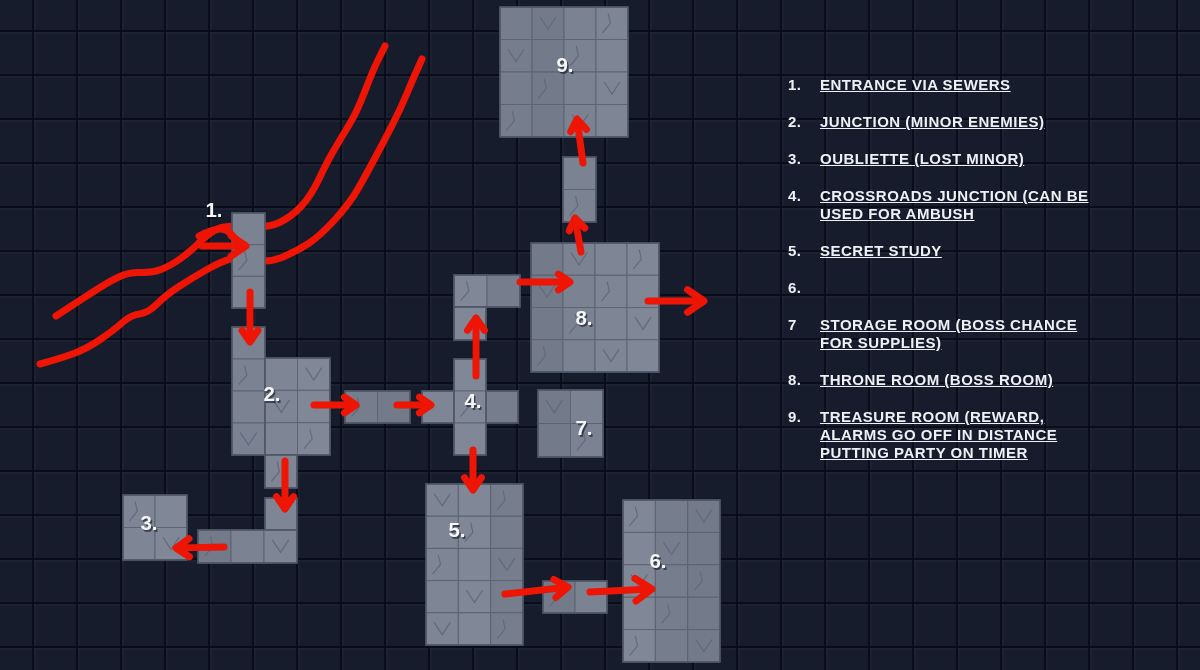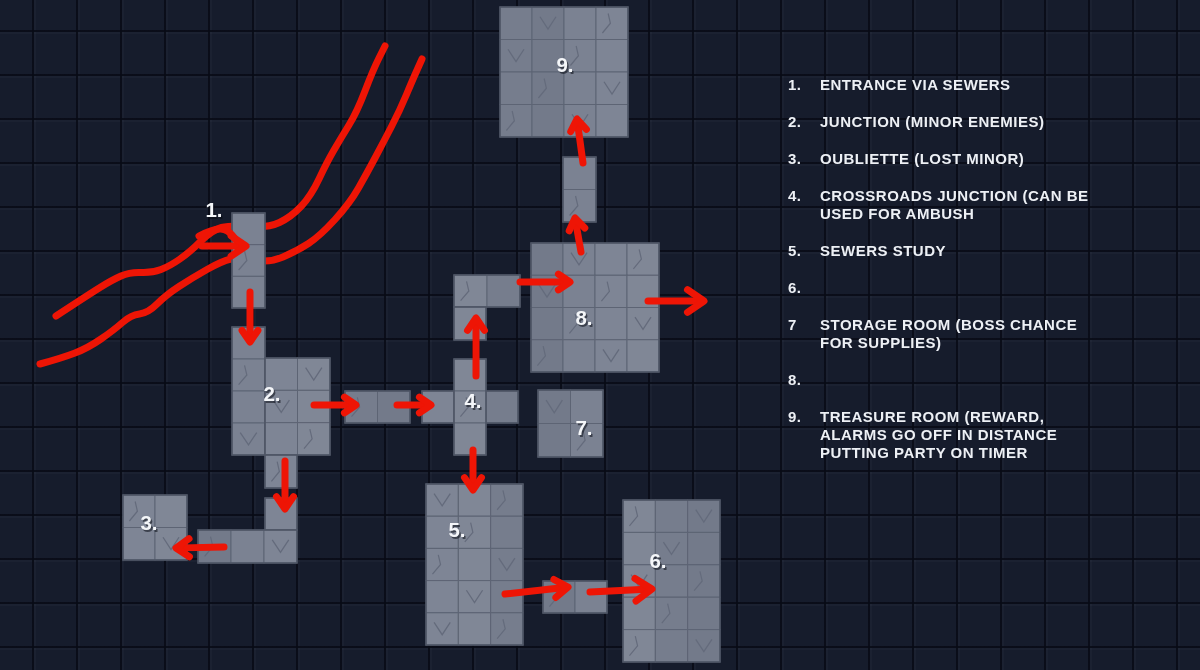--- a/index.html
+++ b/index.html
@@ -21,21 +21,21 @@
     position:absolute;left:788px;top:76px;width:312px;
     color:#edf0f5;
   }
   .legend-item{
     display:flex;
     margin-bottom:19px;
     font-weight:700;font-size:15px;line-height:18px;
     letter-spacing:0.5px;
   }
   .legend-num{flex:0 0 32px;width:32px;}
-  .legend-text{width:272px;}
+  .legend-text{width:272px;text-decoration:underline;}
 </style>
 </head>
 <body>
 
 <div class="screen">
 
   <svg id="map-canvas" width="1200" height="670" viewBox="0 0 1200 670">
       <g>
         <path d="M56 316 Q88 295 100 287.5 Q112 280 121 276 Q130 272 141 272.5 Q152 273 161 269.5 Q170 266 180 259 Q190 252 201 241 Q212 230 221.5 227.5 Q231 225 249.5 226.5 Q268 228 279.5 222.5 Q291 217 301 206.5 Q311 196 319 179 Q327 162 334 150 Q341 138 349 125 Q357 112 365 91 Q373 70 379 58 L385 46" fill="none" stroke="#ee1505" stroke-width="7" stroke-linecap="round" stroke-linejoin="round"></path>
         <path d="M40 364 Q62 358 75 353 Q88 348 101 339 Q114 330 122.5 322.5 Q131 315 139.5 314 Q148 313 157 304 Q166 295 179 286.5 Q192 278 207 269.5 Q222 261 231 259 Q240 257 254.5 260 Q269 263 283 257 Q297 251 308.5 243.5 Q320 236 335 219.5 Q350 203 358.5 188 Q367 173 375 158 Q383 143 391.5 126.5 Q400 110 406.5 94.5 Q413 79 417.5 69 L422 59" fill="none" stroke="#ee1505" stroke-width="7" stroke-linecap="round" stroke-linejoin="round"></path>
@@ -338,30 +338,31 @@
     <div class="legend-item">
       <span class="legend-num">3.</span>
       <span class="legend-text">OUBLIETTE (LOST MINOR)</span>
     </div>
     <div class="legend-item">
       <span class="legend-num">4.</span>
       <span class="legend-text">CROSSROADS JUNCTION (CAN BE USED FOR AMBUSH</span>
     </div>
     <div class="legend-item">
       <span class="legend-num">5.</span>
-      <span class="legend-text">SEWERS STUDY</span>
+      <span class="legend-text">SECRET STUDY</span>
     </div>
     <div class="legend-item">
       <span class="legend-num">6.</span>
     </div>
     <div class="legend-item">
       <span class="legend-num">7</span>
       <span class="legend-text">STORAGE ROOM (BOSS CHANCE FOR SUPPLIES)</span>
     </div>
     <div class="legend-item">
       <span class="legend-num">8.</span>
+      <span class="legend-text">THRONE ROOM (BOSS ROOM)</span>
     </div>
     <div class="legend-item">
       <span class="legend-num">9.</span>
       <span class="legend-text">TREASURE ROOM (REWARD, ALARMS GO OFF IN DISTANCE PUTTING PARTY ON TIMER</span>
     </div>
   </div>
 </div>
 
 </body></html>

